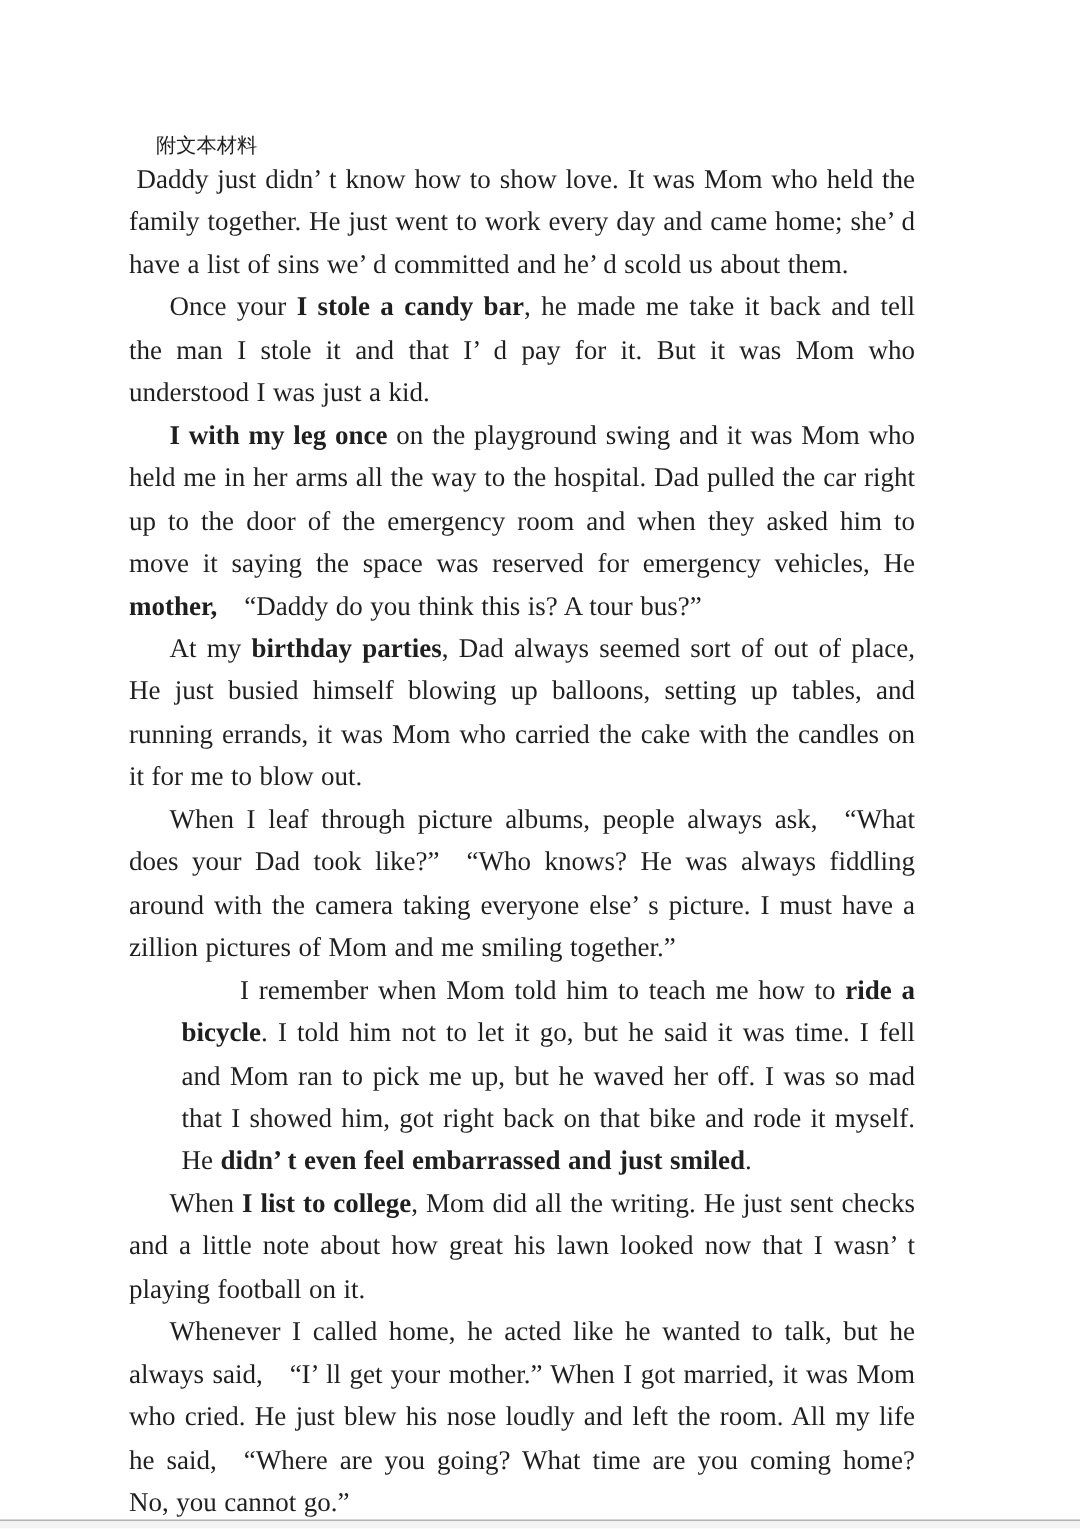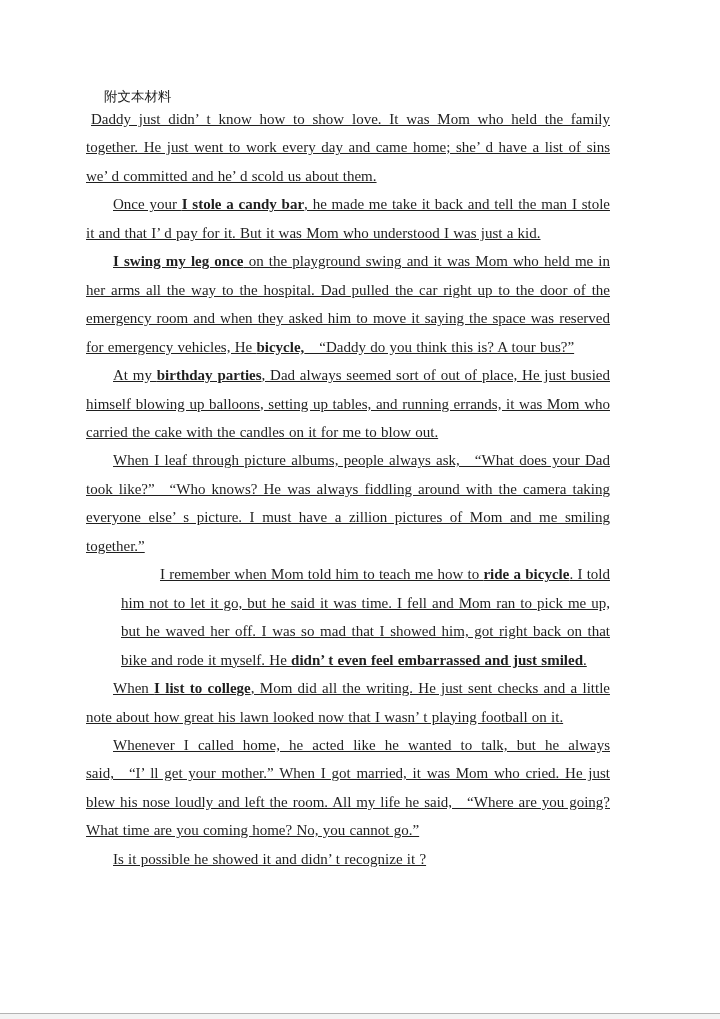--- a/index.html
+++ b/index.html
@@ -23,26 +23,25 @@
   .doc-header {
     margin: 0;
     font-size: 13.5px;
     line-height: 17px;
     text-indent: 18px;
     font-weight: normal;
     color: #1f1f1f;
   }
   .para {
     margin: 0;
-    font-size: 15px;
+    font-size: 18px;
     line-height: 28.45px;
     text-align: justify;
     word-spacing: 0.5px;
     color: #1f1f1f;
-    text-decoration: underline;
   }
   .para b { font-weight: bold; }
   .indent-first  { text-indent: 5px; }
   .indent-normal { text-indent: 27px; }
   .indent-deep   { text-indent: 39px; margin-left: 35px; }
   .bottom-strip {
     position: absolute;
     left: 0; right: 0; bottom: 0;
     height: 5px;
     background: #f3f3f3;
@@ -51,21 +50,21 @@
 </style>
 </head>
 <body>
 
 <div class="page">
   <div class="content">
     <p class="doc-header">附文本材料</p>
     <div>
         <p class="para indent-first"><span>Daddy just didn’ t know how to show love. It was Mom who held the family together. He just went to work every day and came home; she’ d have a list of sins we’ d committed and he’ d scold us about them.</span></p>
         <p class="para indent-normal"><span>Once your </span><b>I stole a candy bar</b><span>, he made me take it back and tell the man I stole it and that I’ d pay for it. But it was Mom who understood I was just a kid.</span></p>
-        <p class="para indent-normal"><b>I swing my leg once</b><span> on the playground swing and it was Mom who held me in her arms all the way to the hospital. Dad pulled the car right up to the door of the emergency room and when they asked him to move it saying the space was reserved for emergency vehicles, He </span><b>bicycle,</b><span> “Daddy do you think this is? A tour bus?”</span></p>
+        <p class="para indent-normal"><b>I with my leg once</b><span> on the playground swing and it was Mom who held me in her arms all the way to the hospital. Dad pulled the car right up to the door of the emergency room and when they asked him to move it saying the space was reserved for emergency vehicles, He </span><b>mother,</b><span> “Daddy do you think this is? A tour bus?”</span></p>
         <p class="para indent-normal"><span>At my </span><b>birthday parties</b><span>, Dad always seemed sort of out of place, He just busied himself blowing up balloons, setting up tables, and running errands, it was Mom who carried the cake with the candles on it for me to blow out.</span></p>
         <p class="para indent-normal"><span>When I leaf through picture albums, people always ask, “What does your Dad took like?” “Who knows? He was always fiddling around with the camera taking everyone else’ s picture. I must have a zillion pictures of Mom and me smiling together.”</span></p>
         <p class="para indent-deep"><span>I remember when Mom told him to teach me how to </span><b>ride a bicycle</b><span>. I told him not to let it go, but he said it was time. I fell and Mom ran to pick me up, but he waved her off. I was so mad that I showed him, got right back on that bike and rode it myself. He </span><b>didn’ t even feel embarrassed and just smiled</b><span>.</span></p>
         <p class="para indent-normal"><span>When </span><b>I list to college</b><span>, Mom did all the writing. He just sent checks and a little note about how great his lawn looked now that I wasn’ t playing football on it.</span></p>
         <p class="para indent-normal"><span>Whenever I called home, he acted like he wanted to talk, but he always said, “I’ ll get your mother.” When I got married, it was Mom who cried. He just blew his nose loudly and left the room. All my life he said, “Where are you going? What time are you coming home? No, you cannot go.”</span></p>
         <p class="para indent-normal"><span>Is it possible he showed it and didn’ t recognize it ?</span></p>
       </div>
   </div>
   <div class="bottom-strip"></div>
 </div>

